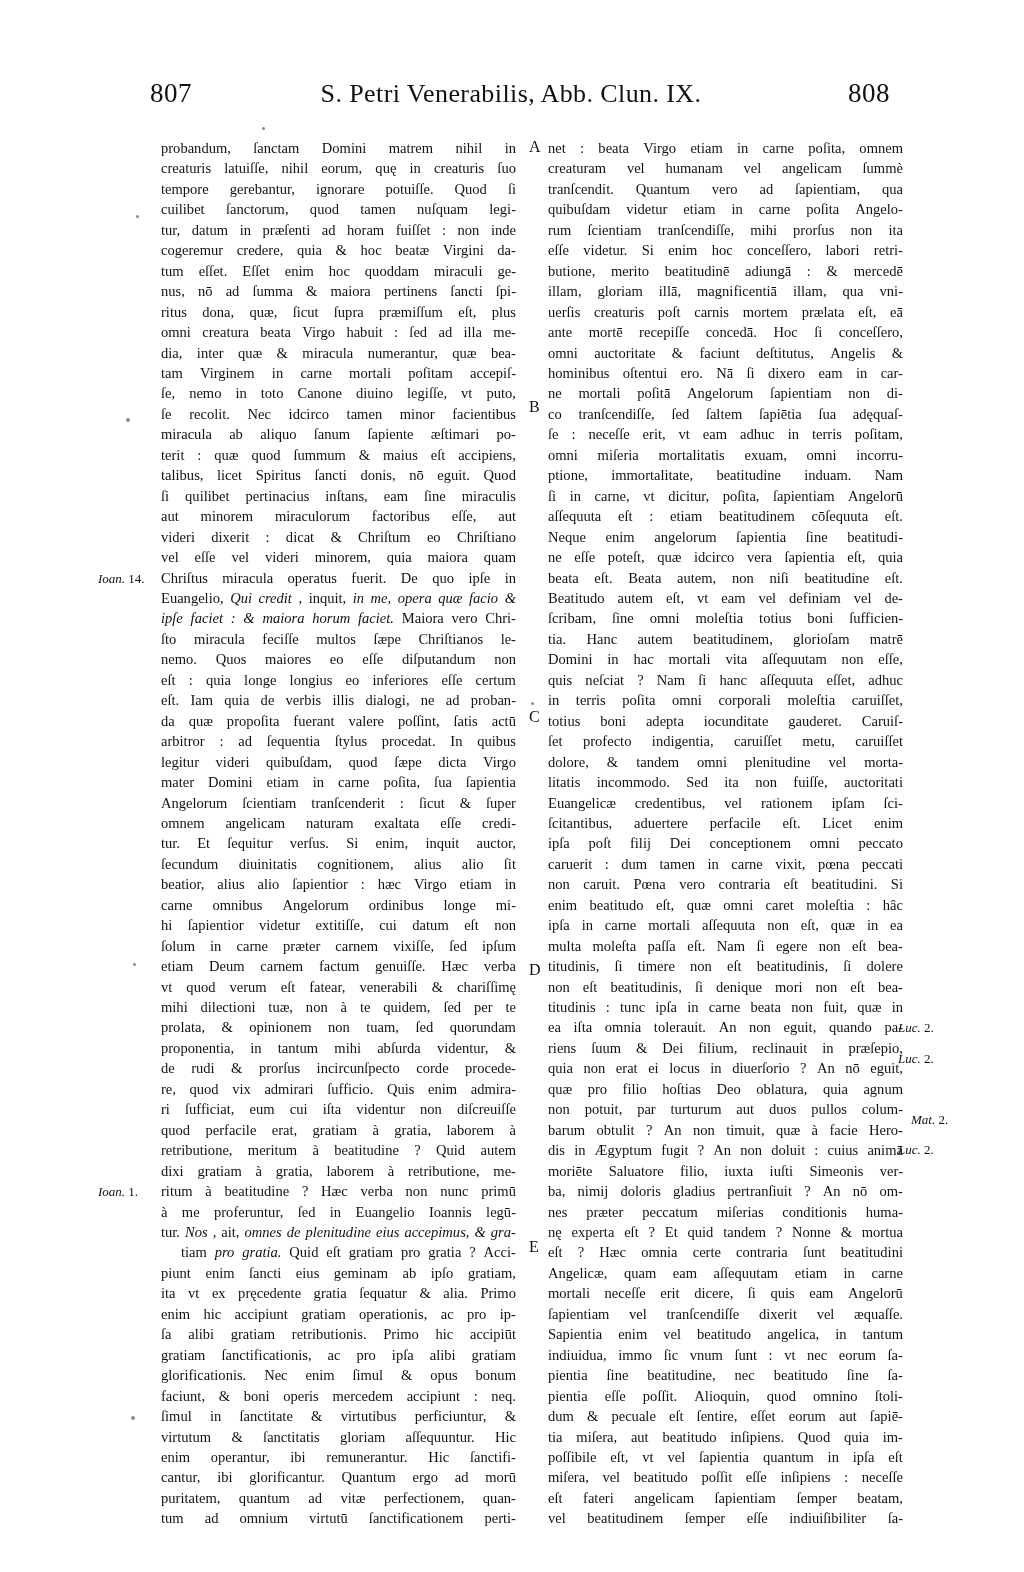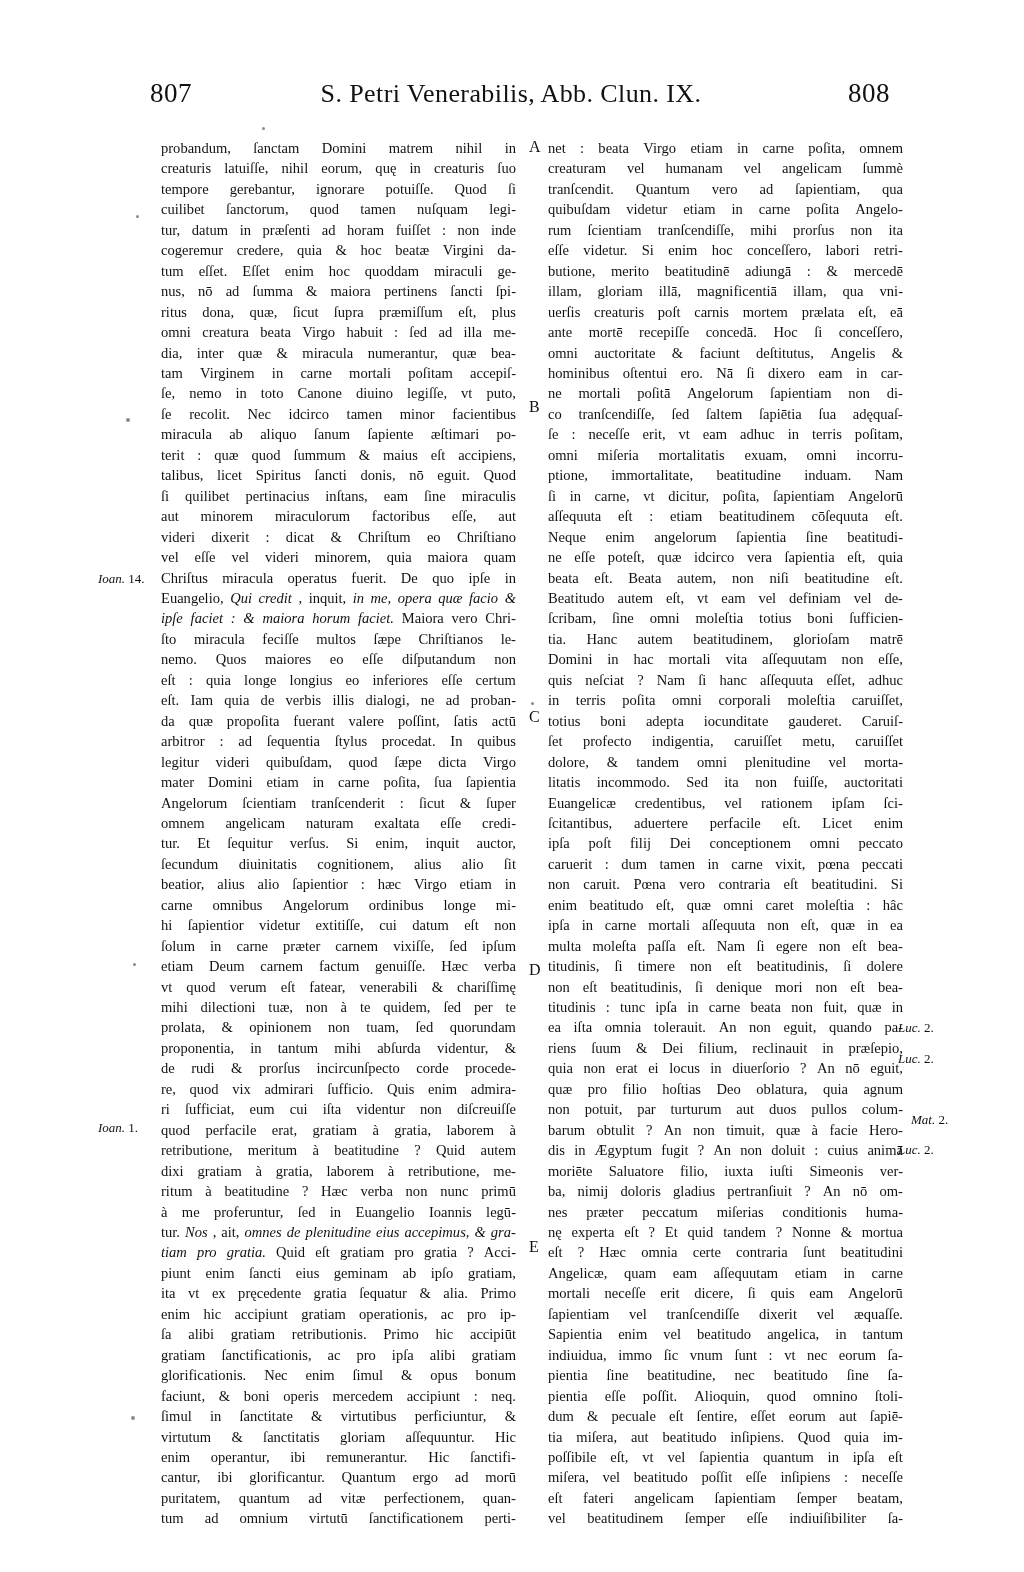--- a/index.html
+++ b/index.html
@@ -172,21 +172,21 @@
         <span class="ln j"><span>proponentia,</span><span>in</span><span>tantum</span><span>mihi</span><span>abſurda</span><span>videntur,</span><span>&amp;</span></span>
         <span class="ln j"><span>de</span><span>rudi</span><span>&amp;</span><span>prorſus</span><span>incircunſpecto</span><span>corde</span><span>procede-</span></span>
         <span class="ln j"><span>re,</span><span>quod</span><span>vix</span><span>admirari</span><span>ſufficio.</span><span>Quis</span><span>enim</span><span>admira-</span></span>
         <span class="ln j"><span>ri</span><span>ſufficiat,</span><span>eum</span><span>cui</span><span>iſta</span><span>videntur</span><span>non</span><span>diſcreuiſſe</span></span>
         <span class="ln j"><span>quod</span><span>perfacile</span><span>erat,</span><span>gratiam</span><span>à</span><span>gratia,</span><span>laborem</span><span>à</span></span>
         <span class="ln j"><span>retributione,</span><span>meritum</span><span>à</span><span>beatitudine</span><span>?</span><span>Quid</span><span>autem</span></span>
         <span class="ln j"><span>dixi</span><span>gratiam</span><span>à</span><span>gratia,</span><span>laborem</span><span>à</span><span>retributione,</span><span>me-</span></span>
         <span class="ln j"><span>ritum</span><span>à</span><span>beatitudine</span><span>?</span><span>Hæc</span><span>verba</span><span>non</span><span>nunc</span><span>primū</span></span>
         <span class="ln j"><span>à</span><span>me</span><span>proferuntur,</span><span>ſed</span><span>in</span><span>Euangelio</span><span>Ioannis</span><span>legū-</span></span>
         <span class="ln j"><span>tur.</span><span style="font-style: italic;">Nos</span><span>,</span><span>ait,</span><span style="font-style: italic;">omnes</span><span style="font-style: italic;">de</span><span style="font-style: italic;">plenitudine</span><span style="font-style: italic;">eius</span><span style="font-style: italic;">accepimus,</span><span style="font-style: italic;">&amp;</span><span style="font-style: italic;">gra-</span></span>
-        <span class="ln j"><span style="font-style: italic;">tiam</span><span style="font-style: italic;">pro</span><span style="font-style: italic;">gratia.</span><span>Quid</span><span>eſt</span><span>gratiam</span><span>pro</span><span>gratia</span><span>?</span><span>Acci-</span></span>
+        <span class="ln j"><span style=" margin-left: 20px;">tiam</span><span style="font-style: italic;">pro</span><span style="font-style: italic;">gratia.</span><span>Quid</span><span>eſt</span><span>gratiam</span><span>pro</span><span>gratia</span><span>?</span><span>Acci-</span></span>
         <span class="ln j"><span>piunt</span><span>enim</span><span>ſancti</span><span>eius</span><span>geminam</span><span>ab</span><span>ipſo</span><span>gratiam,</span></span>
         <span class="ln j"><span>ita</span><span>vt</span><span>ex</span><span>pręcedente</span><span>gratia</span><span>ſequatur</span><span>&amp;</span><span>alia.</span><span>Primo</span></span>
         <span class="ln j"><span>enim</span><span>hic</span><span>accipiunt</span><span>gratiam</span><span>operationis,</span><span>ac</span><span>pro</span><span>ip-</span></span>
         <span class="ln j"><span>ſa</span><span>alibi</span><span>gratiam</span><span>retributionis.</span><span>Primo</span><span>hic</span><span>accipiūt</span></span>
         <span class="ln j"><span>gratiam</span><span>ſanctificationis,</span><span>ac</span><span>pro</span><span>ipſa</span><span>alibi</span><span>gratiam</span></span>
         <span class="ln j"><span>glorificationis.</span><span>Nec</span><span>enim</span><span>ſimul</span><span>&amp;</span><span>opus</span><span>bonum</span></span>
         <span class="ln j"><span>faciunt,</span><span>&amp;</span><span>boni</span><span>operis</span><span>mercedem</span><span>accipiunt</span><span>:</span><span>neq.</span></span>
         <span class="ln j"><span>ſimul</span><span>in</span><span>ſanctitate</span><span>&amp;</span><span>virtutibus</span><span>perficiuntur,</span><span>&amp;</span></span>
         <span class="ln j"><span>virtutum</span><span>&amp;</span><span>ſanctitatis</span><span>gloriam</span><span>aſſequuntur.</span><span>Hic</span></span>
         <span class="ln j"><span>enim</span><span>operantur,</span><span>ibi</span><span>remunerantur.</span><span>Hic</span><span>ſanctifi-</span></span>
@@ -272,21 +272,21 @@
   <div>
       <div class="section-letter" style="top: 139px;">A</div>
       <div class="section-letter" style="top: 399px;">B</div>
       <div class="section-letter" style="top: 709px;">C</div>
       <div class="section-letter" style="top: 962px;">D</div>
       <div class="section-letter" style="top: 1239px;">E</div>
     </div>
 
   <div>
       <div class="margin-note margin-left" style="top: 571px;"><span>Ioan. </span><span class="ref-num">14.</span></div>
-      <div class="margin-note margin-left" style="top: 1120px;"><span>Ioan. </span><span class="ref-num">1.</span></div>
+      <div class="margin-note margin-left" style="top: 1184px;"><span>Ioan. </span><span class="ref-num">1.</span></div>
     </div>
   <div>
       <div class="margin-note margin-right" style="top: 1020px;"><span>Luc. </span><span class="ref-num">2.</span></div>
       <div class="margin-note margin-right" style="top: 1051px;"><span>Luc. </span><span class="ref-num">2.</span></div>
       <div class="margin-note margin-right" style="top: 1112px; margin-left: 13px;"><span>Mat. </span><span class="ref-num">2.</span></div>
       <div class="margin-note margin-right" style="top: 1142px;"><span>Luc. </span><span class="ref-num">2.</span></div>
     </div>
 
   <div class="speck" style="left:136px;  top:215px; width:3px; height:3px;"></div>
   <div class="speck" style="left:126px;  top:418px; width:4px; height:4px;"></div>

